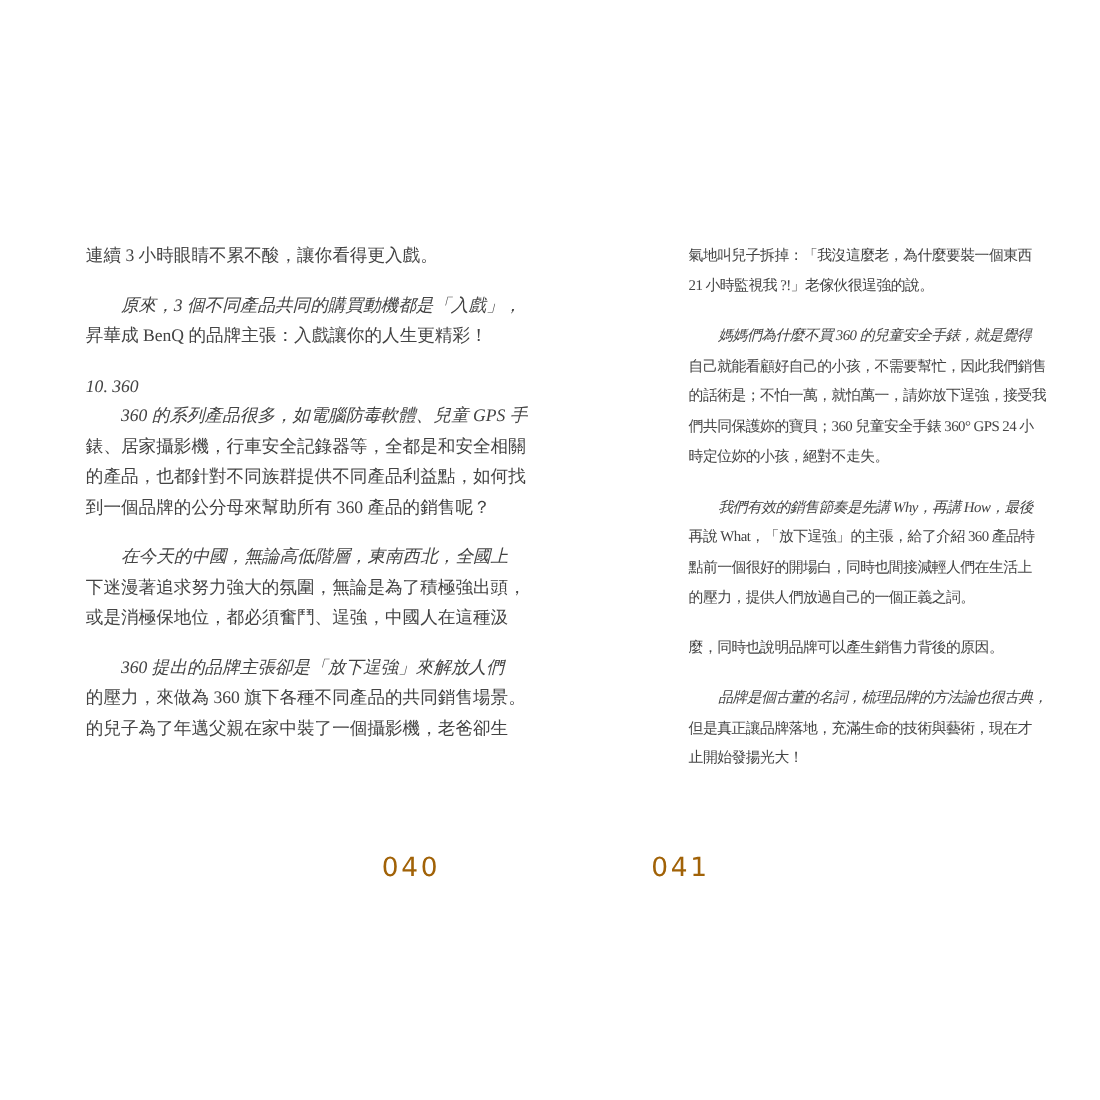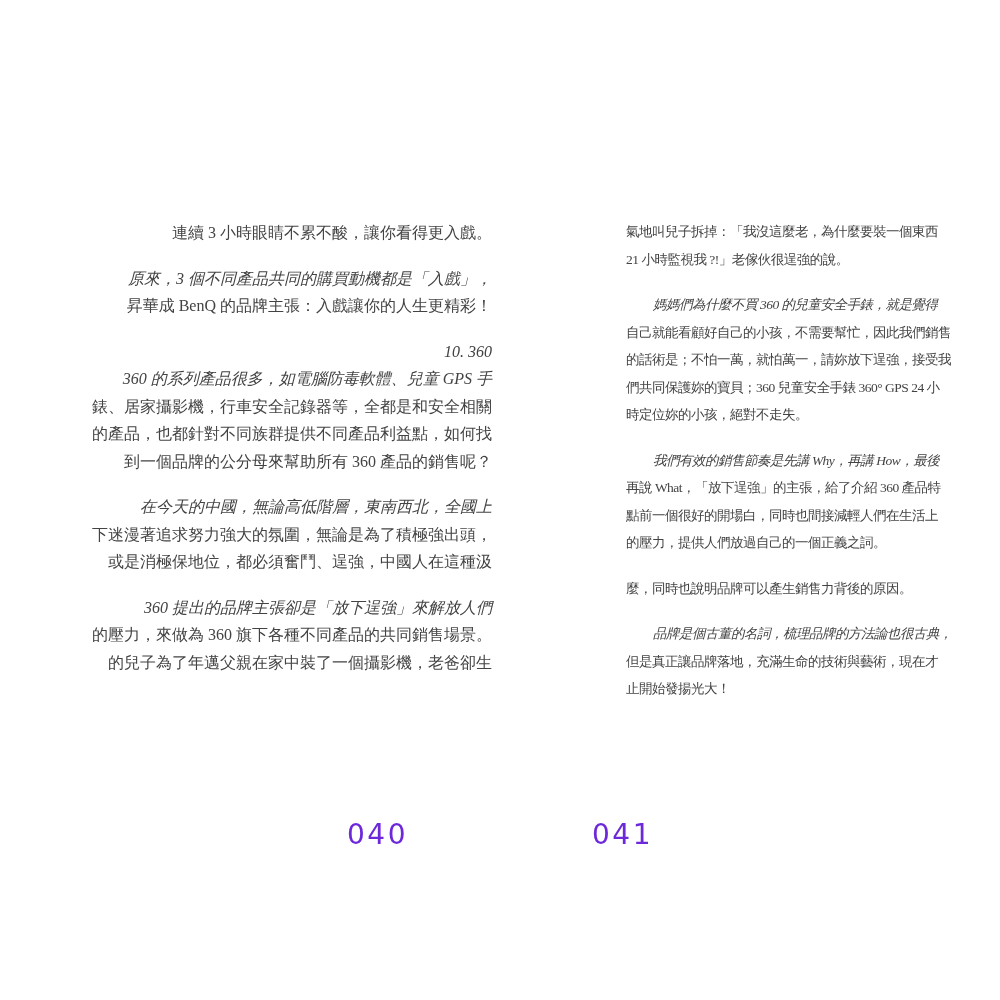--- a/index.html
+++ b/index.html
@@ -18,21 +18,20 @@
   }
   .column {
     position: absolute;
     top: 219px;
   }
   .column.left {
     left: 78px;
     width: 414px;
     font-size: 16px;
     letter-spacing: 0px;
-    text-align: right;
   }
   .column.right {
     left: 626px;
     top: 218px;
     width: 330px;
     font-size: 13.5px;
     letter-spacing: -0.5px;
   }
   .block { margin: 0 0 18px 0; }
   .block.heading { margin-bottom: 0; font-style: italic; }
@@ -40,25 +39,24 @@
     height: 27.5px;
     line-height: 27.5px;
     white-space: nowrap;
     text-rendering: optimizeLegibility;
   }
   .line.indent { text-indent: 2em; font-style: italic; }
   .pagenum {
     position: absolute;
     top: 774px;
     font-family: "DejaVu Sans", "Liberation Sans", sans-serif;
-    font-size: 28px;
+    font-size: 24px;
     font-weight: 400;
     letter-spacing: 2.5px;
-    color: #6d28d9;
-    margin-top: 44px;
+    color: #a16207;
   }
   .pagenum.left { left: 347px; }
   .pagenum.right { left: 592px; }
 </style>
 </head>
 <body>
 
 <div class="spread">
 
   <div class="column left">

